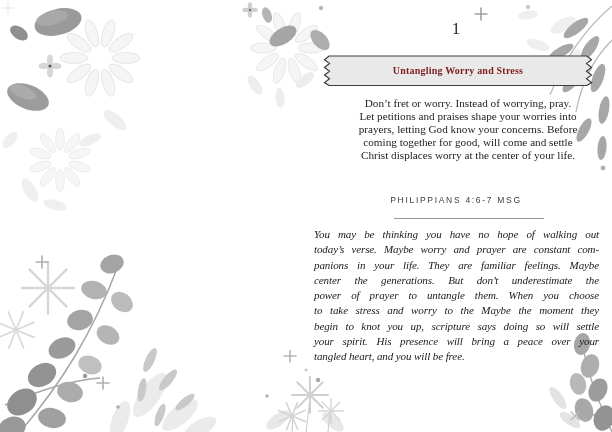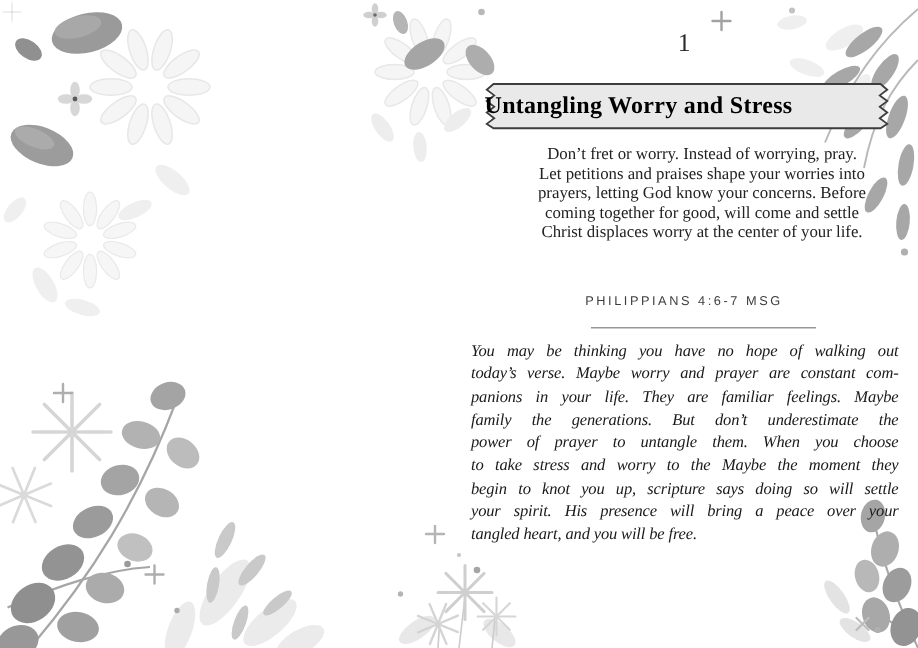--- a/index.html
+++ b/index.html
@@ -14,21 +14,21 @@
 
   .chapter-number {
     position:absolute; top:19px; left:0; width:100%;
     text-align:center; font-size:17px; color:#2b2b2b;
   }
 
   .banner-wrap { position:absolute; top:55px; left:11px; width:270px; height:32px; }
   .banner-wrap svg { position:absolute; left:0; top:0; }
   .banner-title {
     position:absolute; left:0; top:0; width:100%; height:32px; line-height:32px;
-    text-align:left; font-weight:bold; font-size:16px; letter-spacing:0.2px; color:#000000;
+    text-align:center; font-weight:bold; font-size:10px; letter-spacing:0.2px; color:#7f1d1d;
   }
 
   .scripture-quote {
     position:absolute; top:97px; left:12px; width:288px;
     font-size:11.2px; line-height:12.9px; color:#222;
   }
   .scripture-quote div { text-align:center; white-space:nowrap; }
 
   .attribution {
     position:absolute; top:195px; left:0; width:100%; text-align:center;
@@ -331,21 +331,21 @@
       </div>
 
     <div class="attribution">PHILIPPIANS 4:6-7 MSG</div>
 
     <div class="divider"></div>
 
     <div class="body-text">
         <div>You may be thinking you have no hope of walking out</div>
         <div>today’s verse. Maybe worry and prayer are constant com-</div>
         <div>panions in your life. They are familiar feelings. Maybe</div>
-        <div>family the generations. But don’t underestimate the</div>
+        <div>center the generations. But don’t underestimate the</div>
         <div>power of prayer to untangle them. When you choose</div>
         <div>to take stress and worry to the Maybe the moment they</div>
         <div>begin to knot you up, scripture says doing so will settle</div>
         <div>your spirit. His presence will bring a peace over your</div>
         <div>tangled heart, and you will be free.</div>
       </div>
   </div>
 
 </div>
 

